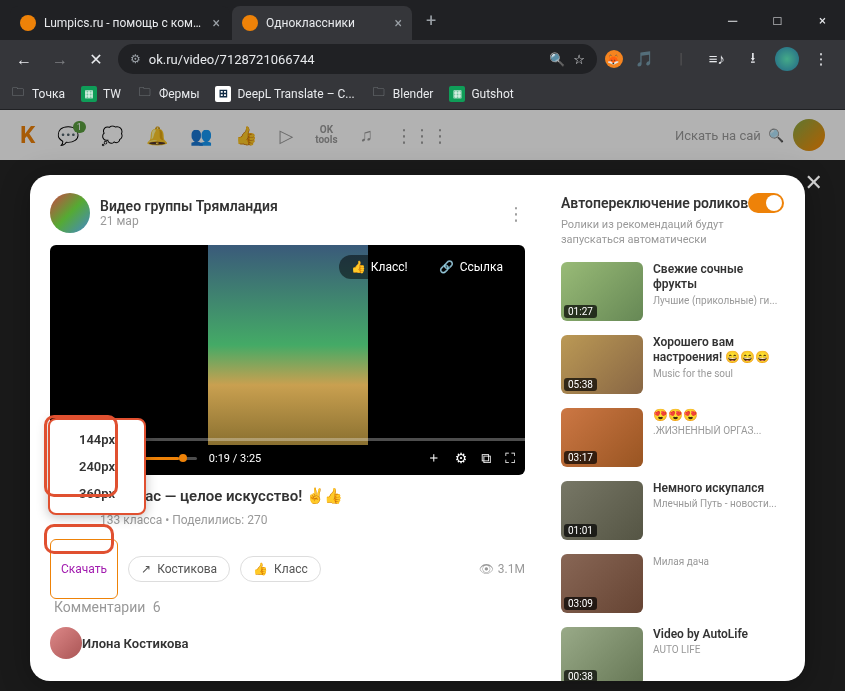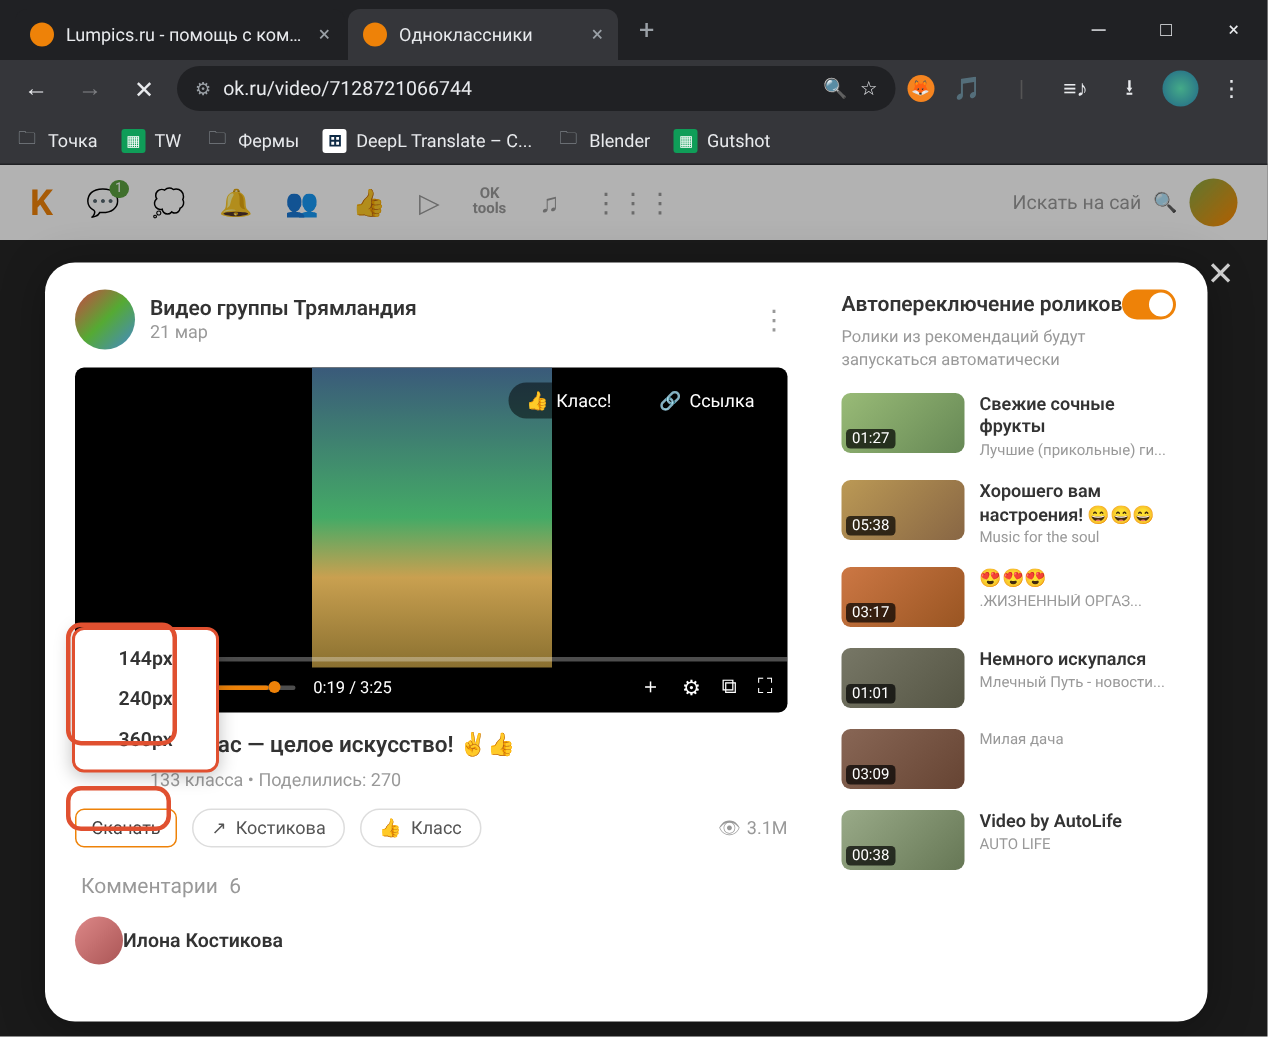--- a/index.html
+++ b/index.html
@@ -54,36 +54,36 @@
 .vvol{width:60px;height:3px;background:rgba(255,255,255,0.3);border-radius:2px;position:relative}
 .vvol::after{content:"";position:absolute;left:0;width:70%;height:100%;background:#ee8208;border-radius:2px}
 .vvol::before{content:"";position:absolute;left:70%;top:-3px;width:8px;height:8px;background:#ee8208;border-radius:50%}
 .vtime{font-size:11px}
 .vright{margin-left:auto;display:flex;gap:14px;align-items:center}
 .qmenu{position:absolute;top:418px;left:48px;background:#fff;border-radius:8px;box-shadow:0 2px 12px rgba(0,0,0,0.25);padding:6px 0;z-index:30;border:2px solid #e05030}
 .qitem{padding:6px 29px;font-size:13px;font-weight:600;color:#333;cursor:pointer}
 .ptitle{font-size:15px;font-weight:600;color:#333;margin-top:12px;margin-left:50px}
 .pstats{font-size:12px;color:#999;margin-top:8px;margin-left:50px}
 .pactions{display:flex;align-items:center;gap:10px;margin-top:12px}
-.dlbtn{border:1px solid #ee8208;color:#404040;background:#fff;padding:5px 10px;border-radius:6px;font-size:12px;cursor:pointer}
+.dlbtn{border:1px solid #ee8208;color:#a21caf;background:#fff;padding:22px 10px;border-radius:6px;font-size:12px;cursor:pointer}
 .abtn{border:1px solid #ddd;background:#fff;color:#555;padding:5px 12px;border-radius:16px;font-size:12px;display:flex;align-items:center;gap:6px;cursor:pointer}
 .views{margin-left:auto;color:#999;font-size:12px;display:flex;align-items:center;gap:4px}
-.comh{font-size:14px;font-weight:600;color:#333;margin-top:18px}
+.comh{font-size:14px;font-weight:600;color:#333;}
 .comh span{color:#999;font-weight:400;margin-left:4px}
 .comrow{display:flex;align-items:center;gap:0;margin-top:12px}
 .comav{width:32px;height:32px;border-radius:50%;background:linear-gradient(135deg,#d88,#a55)}
 .comname{font-size:13px;font-weight:600;color:#333}
 .side{width:260px;padding:18px 16px;overflow-y:auto}
 .autohead{display:flex;align-items:center;margin-bottom:4px}
 .autotitle{font-size:14px;font-weight:600;color:#333}
 .toggle{width:36px;height:20px;background:#ee8208;border-radius:10px;position:relative;cursor:pointer}
 .toggle::after{content:"";position:absolute;right:2px;top:2px;width:16px;height:16px;background:#fff;border-radius:50%}
 .autodesc{font-size:11px;color:#999;margin-bottom:14px;line-height:1.4}
 .reco{display:flex;gap:10px;margin-bottom:14px;cursor:pointer}
-.rthumb{width:82px;height:40px;border-radius:6px;position:relative;flex-shrink:0;background:linear-gradient(135deg,#888,#555)}
+.rthumb{width:82px;height:59px;border-radius:6px;position:relative;flex-shrink:0;background:linear-gradient(135deg,#888,#555)}
 .rdur{position:absolute;bottom:3px;left:3px;background:rgba(0,0,0,0.7);color:#fff;font-size:10px;padding:1px 4px;border-radius:3px}
 .rinfo{flex:1;overflow:hidden}
 .rtitle{font-size:12px;font-weight:600;color:#333;line-height:1.3;display:-webkit-box;-webkit-line-clamp:2;-webkit-box-orient:vertical;overflow:hidden}
 .rsrc{font-size:10px;color:#999;margin-top:2px;white-space:nowrap;overflow:hidden;text-overflow:ellipsis}
 .t0{background:linear-gradient(135deg,#9b7,#685)}
 .t1{background:linear-gradient(135deg,#b95,#864)}
 .t2{background:linear-gradient(135deg,#c74,#952)}
 .t3{background:linear-gradient(135deg,#776,#554)}
 .t4{background:linear-gradient(135deg,#865,#643)}
 .t5{background:linear-gradient(135deg,#9a8,#675)}

